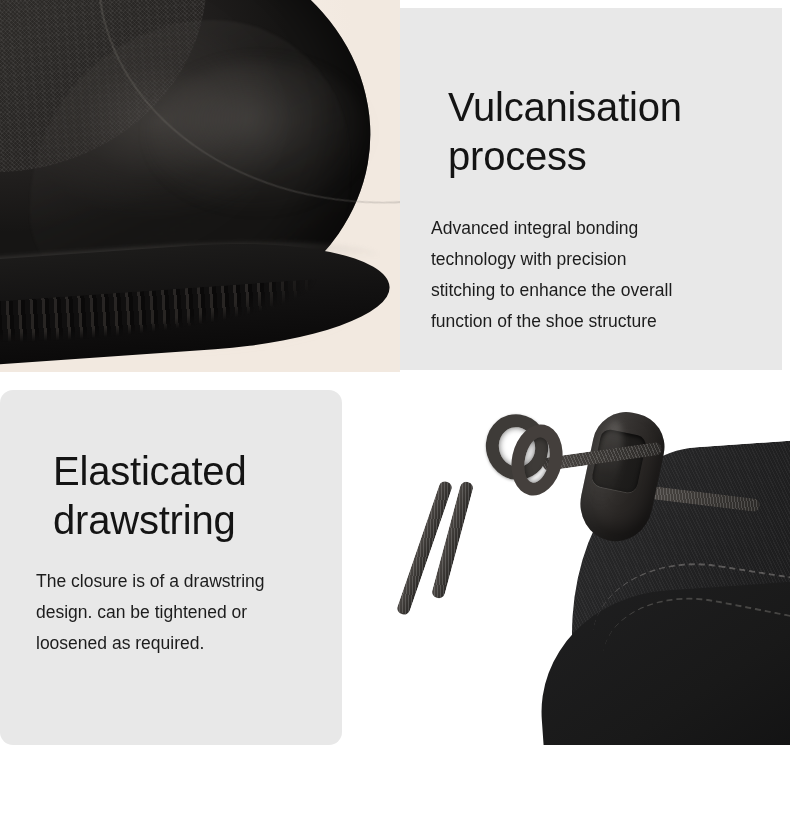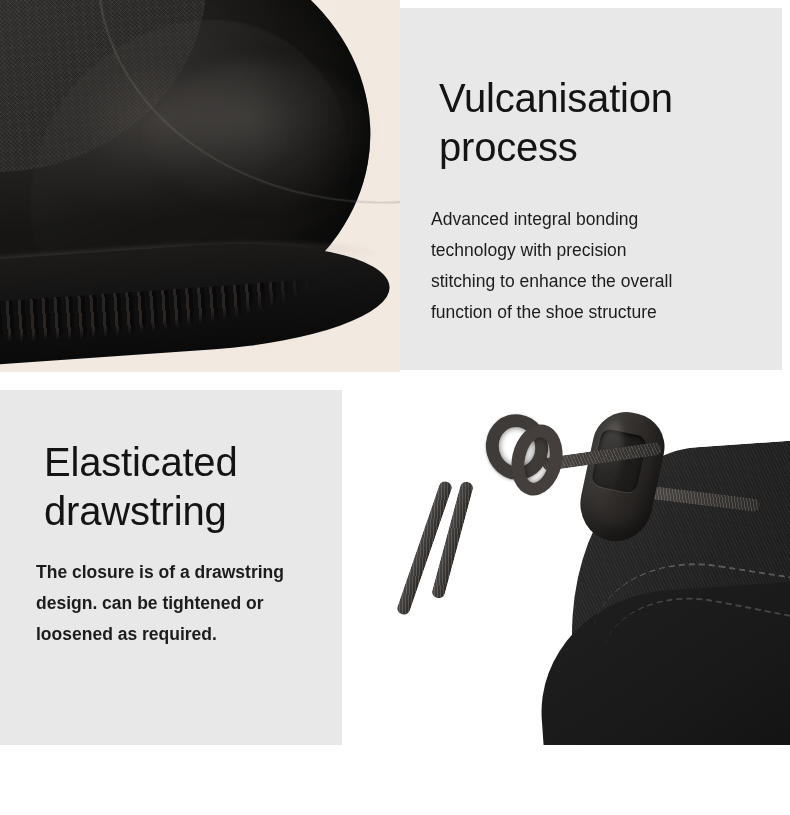--- a/index.html
+++ b/index.html
@@ -48,36 +48,37 @@
     width: 382px;
     height: 362px;
   }
 
   
   #row2-text {
     left: 0px;
     top: 390px;
     width: 342px;
     height: 355px;
+    border-radius: 13px;
   }
   #row2-photo {
     left: 390px;
     top: 388px;
     width: 400px;
     height: 357px;
   }
 
   
   .feature-title {
     font-size: 40px;
     line-height: 49px;
     font-weight: 400;
     color: #141414;
     letter-spacing: -0.2px;
-    margin: 8px;
+    margin: 17px;
     white-space: pre-line;
   }
   .feature-body {
     font-size: 17.5px;
     line-height: 31px;
     font-weight: 400;
     color: #1c1c1c;
     margin: 0;
     white-space: pre-line;
   }
@@ -93,21 +94,20 @@
   }
 
   #row2-text .text-inner {
     position: absolute;
     left: 36px;
     top: 40px;
     width: 330px;
   }
   #row2-text .feature-body {
     margin-top: 21px;
-    font-weight: bold;
   }
 
   
   #shoe-photo {
     position: absolute;
     inset: 0;
     background:
       radial-gradient(ellipse 70% 60% at 18% 12%, #fdf8f3 0%, #f7efe7 55%, #f2e9e0 100%);
   }
   

